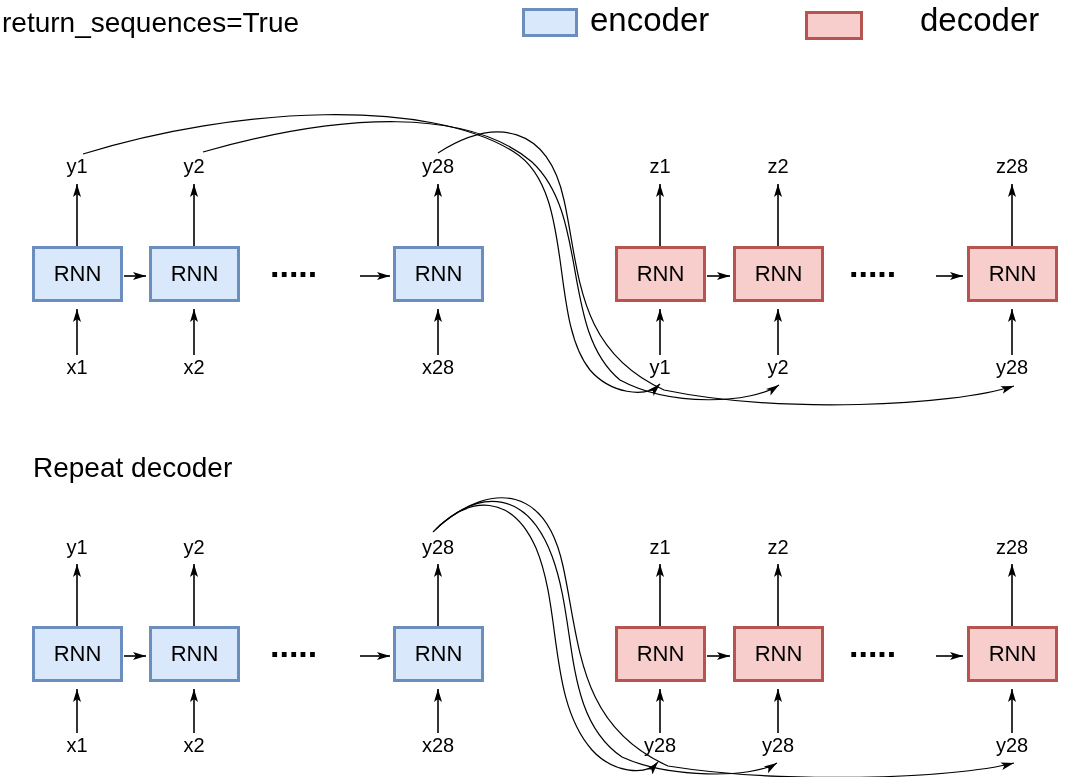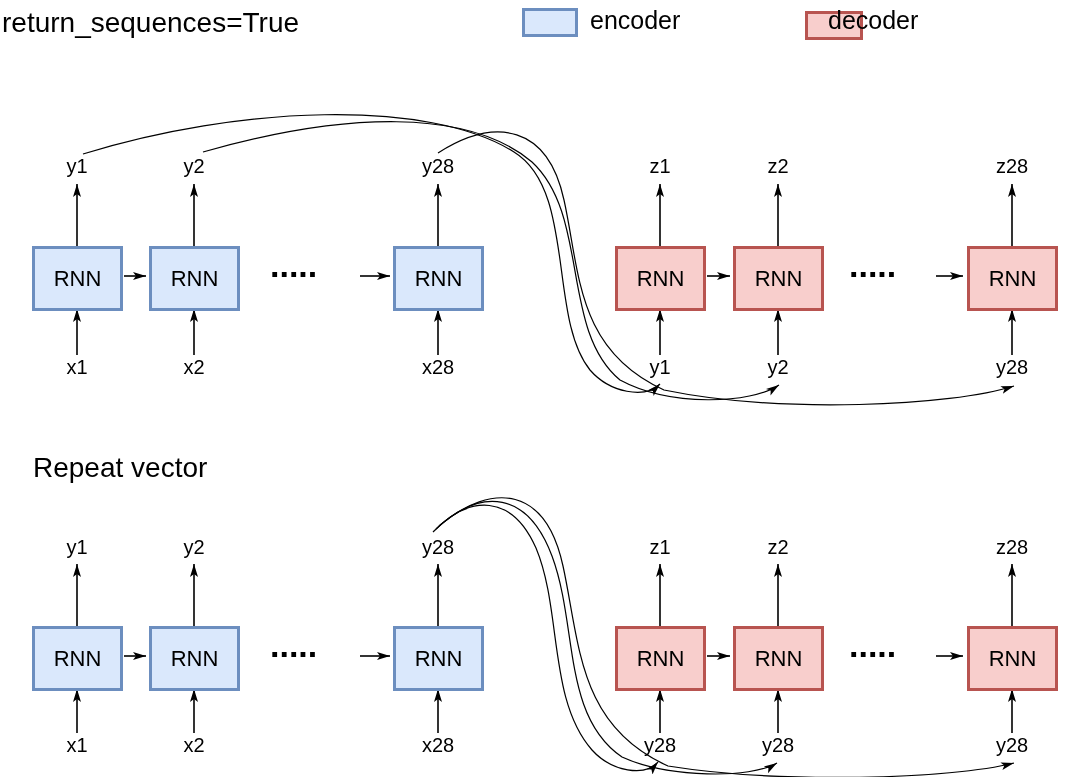--- a/index.html
+++ b/index.html
@@ -2,26 +2,26 @@
 <html><head>
 <meta charset="utf-8">
 <style>
   html,body{margin:0;padding:0}
   body{
     width:1070px;height:777px;position:relative;overflow:hidden;
     background:#ffffff;color:#000;
     font-family:"Liberation Sans", sans-serif;
   }
   .title{position:absolute;font-size:28px;line-height:30px;white-space:nowrap}
-  .legend-label{position:absolute;font-size:25px;line-height:28px;white-space:nowrap}
+  .legend-label{position:absolute;font-size:33px;line-height:28px;white-space:nowrap}
   .swatch{position:absolute;box-sizing:border-box}
   .swatch.enc{background:#dae8fc;border:3px solid #6c8ebf}
   .swatch.dec{background:#f8cecc;border:3px solid #b85450}
   .box{
-    position:absolute;width:91px;height:65px;box-sizing:border-box;
+    position:absolute;width:91px;height:56px;box-sizing:border-box;
     display:flex;align-items:center;justify-content:center;
     font-size:22px;line-height:22px;
   }
   .box.enc{background:#dae8fc;border:3px solid #6c8ebf}
   .box.dec{background:#f8cecc;border:3px solid #b85450}
   .port{
     position:absolute;width:64px;margin-left:-32px;text-align:center;
     font-size:20px;line-height:22px;white-space:nowrap;
   }
   .dots{
@@ -100,21 +100,21 @@
     <path d="M 439 526 C 494 480, 546 488, 563 566 C 580 644, 578 726, 668 766 C 780 784, 952 779, 1014 763" marker-end="url(#ah)"></path>
   </g>
 </svg>
 
 <div class="title" style="left:2px;top:8px">return_sequences=True</div>
 
 <div class="swatch enc" style="left:522px;top:8px;width:56px;height:29px"></div>
 <div class="legend-label" style="left:590px;top:6px">encoder</div>
 
 <div class="swatch dec" style="left:805px;top:11px;width:58px;height:29px"></div>
-<div class="legend-label" style="left:828px;top:6px">decoder</div>
+<div class="legend-label" style="left:920px;top:6px">decoder</div>
 
 <div class="box enc" style="left:32px;top:246px">
     <span>RNN</span>
   </div>
 <div class="box enc" style="left:149px;top:246px">
     <span>RNN</span>
   </div>
 <div class="box enc" style="left:393px;top:246px">
     <span>RNN</span>
   </div>
@@ -141,21 +141,21 @@
 <div class="port" style="left:438px;top:356px">x28</div>
 
 <div class="port" style="left:660px;top:155px">z1</div>
 <div class="port" style="left:778px;top:155px">z2</div>
 <div class="port" style="left:1012px;top:155px">z28</div>
 
 <div class="port" style="left:660px;top:356px">y1</div>
 <div class="port" style="left:778px;top:356px">y2</div>
 <div class="port" style="left:1012px;top:356px">y28</div>
 
-<div class="title" style="left:33px;top:453px">Repeat vector</div>
+<div class="title" style="left:33px;top:453px">Repeat decoder</div>
 
 <div class="box enc" style="left:32px;top:626px">
     <span>RNN</span>
   </div>
 <div class="box enc" style="left:149px;top:626px">
     <span>RNN</span>
   </div>
 <div class="box enc" style="left:393px;top:626px">
     <span>RNN</span>
   </div>

